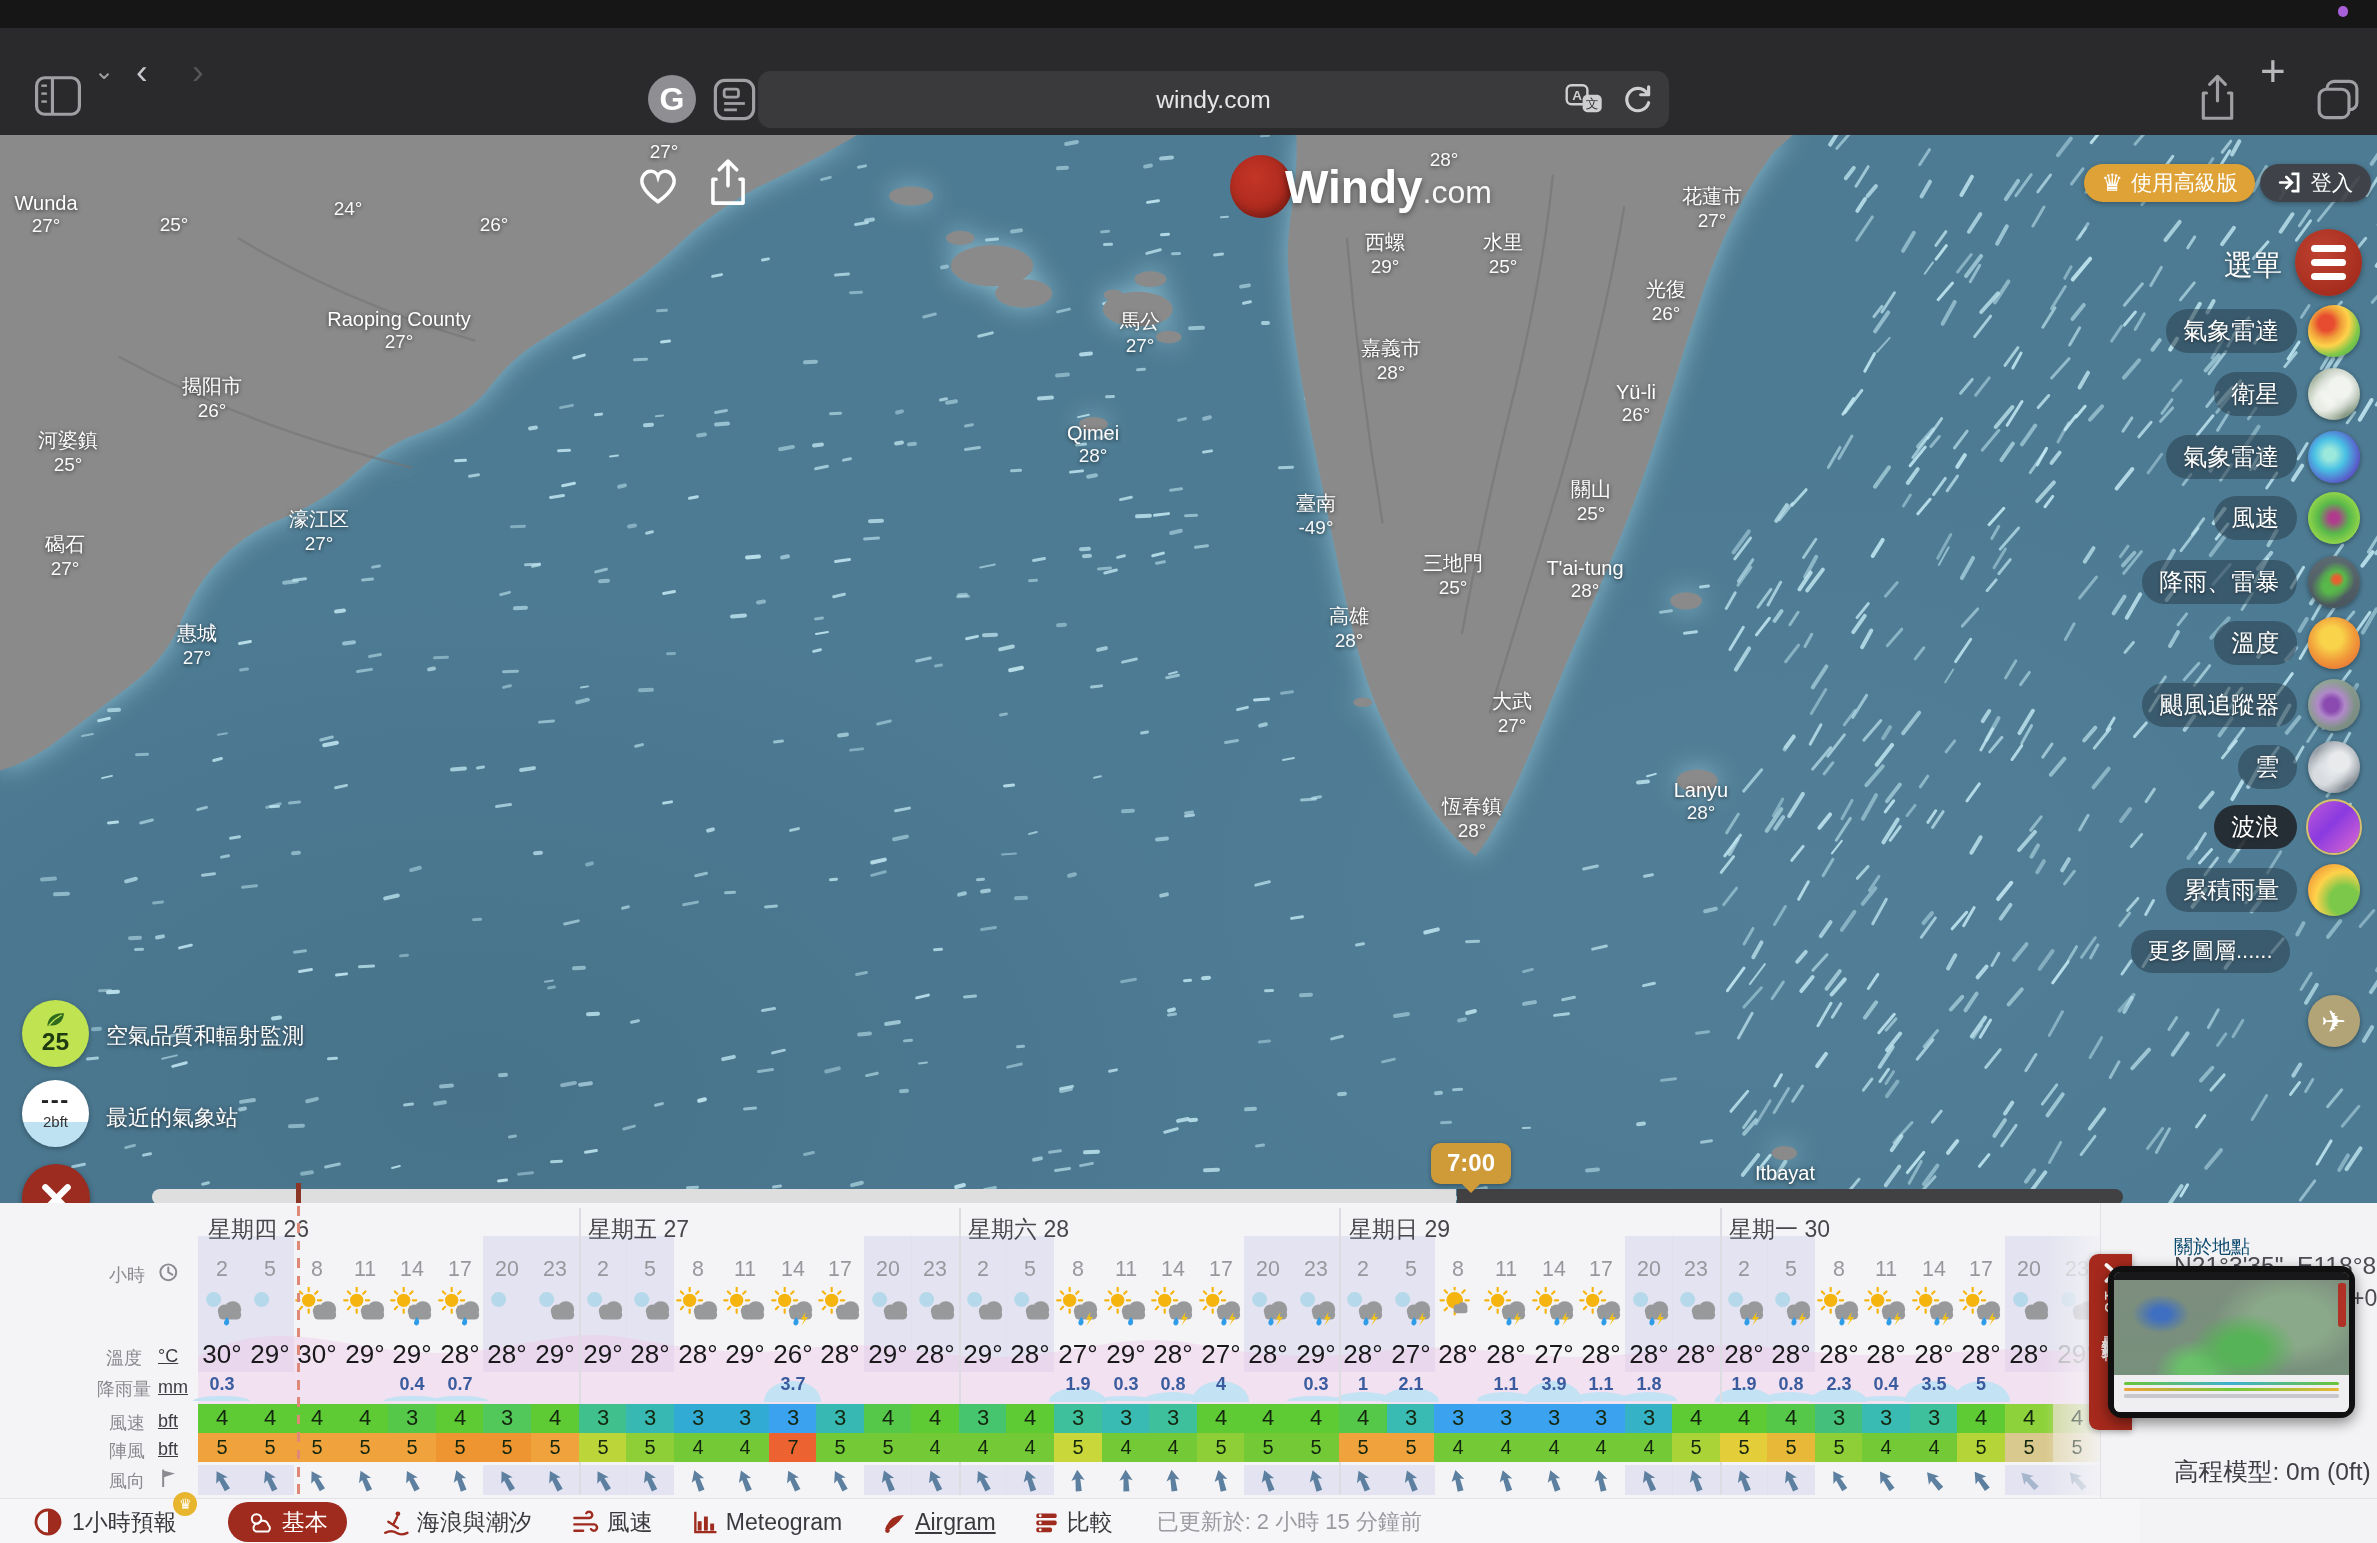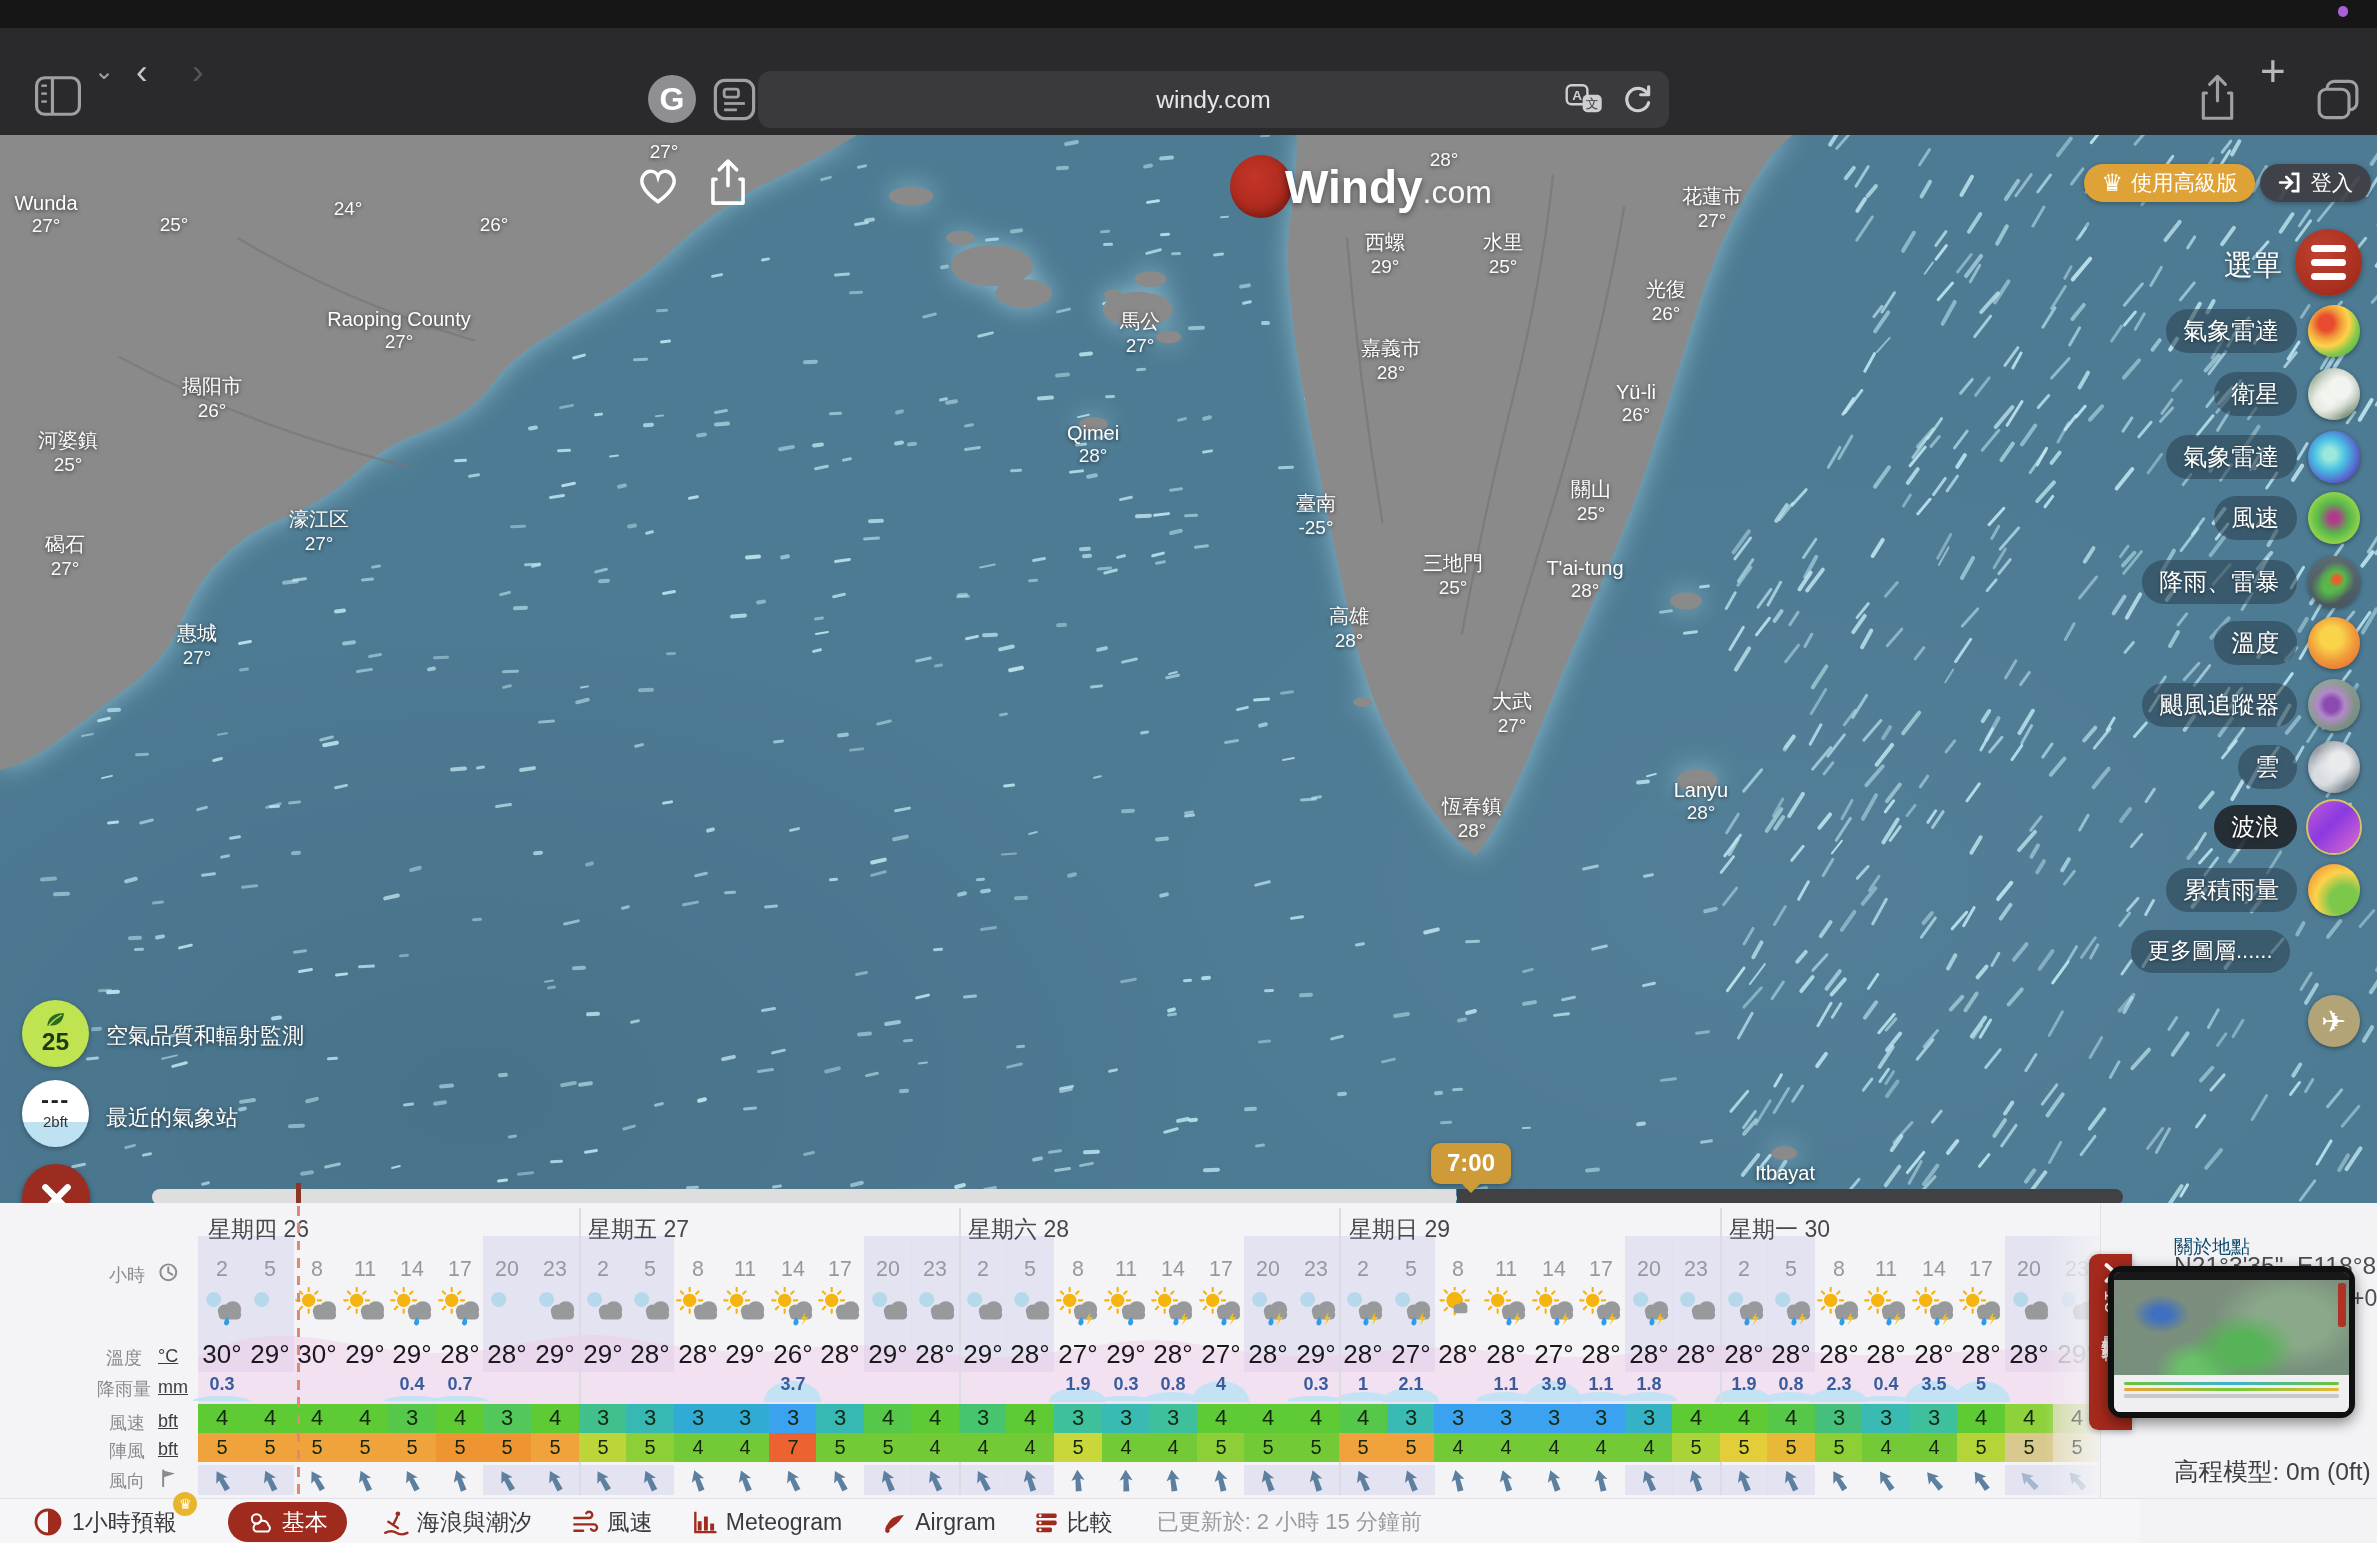--- a/index.html
+++ b/index.html
@@ -1059,21 +1059,21 @@
         <div class="mlabel" style="left:1140px;top:173px;">
           <div class="nm">馬公</div>
           <div class="tp">27°</div>
         </div>
         <div class="mlabel" style="left:1093px;top:287px;">
           <div class="nm">Qimei</div>
           <div class="tp">28°</div>
         </div>
         <div class="mlabel" style="left:1316px;top:355px;">
           <div class="nm">臺南</div>
-          <div class="tp">-25°</div>
+          <div class="tp">-49°</div>
         </div>
         <div class="mlabel" style="left:1591px;top:341px;">
           <div class="nm">關山</div>
           <div class="tp">25°</div>
         </div>
         <div class="mlabel" style="left:1453px;top:415px;">
           <div class="nm">三地門</div>
           <div class="tp">25°</div>
         </div>
         <div class="mlabel" style="left:1585px;top:422px;">
@@ -2399,21 +2399,21 @@
       <svg width="25" height="24" viewBox="0 0 32 30">
           <g fill="#9e2b1e">
             <rect x="6" y="14" width="5" height="12"></rect>
             <rect x="14" y="8" width="5" height="18"></rect>
             <rect x="22" y="17" width="5" height="9"></rect>
           </g>
           <path d="M3 2 L3 28 L30 28" stroke="#9e2b1e" stroke-width="3" fill="none"></path>
         </svg>
       <span>Meteogram</span>
     </div>
-    <div class="tb-item" style="margin-left:40px;">
+    <div class="tb-item" style="margin-left:40px;text-decoration:underline;">
       <svg width="25" height="24" viewBox="0 0 32 30">
           <path d="M4 24 Q10 6 28 6 L22 14 Q16 20 10 24 Z" fill="#9e2b1e"></path>
           <circle cx="7" cy="26" r="3" fill="#9e2b1e"></circle>
         </svg>
       <span>Airgram</span>
     </div>
     <div class="tb-item" style="margin-left:38px;">
       <svg width="25" height="24" viewBox="0 0 32 30">
           <g fill="#9e2b1e">
             <rect x="3" y="4" width="26" height="6" rx="2"></rect>

